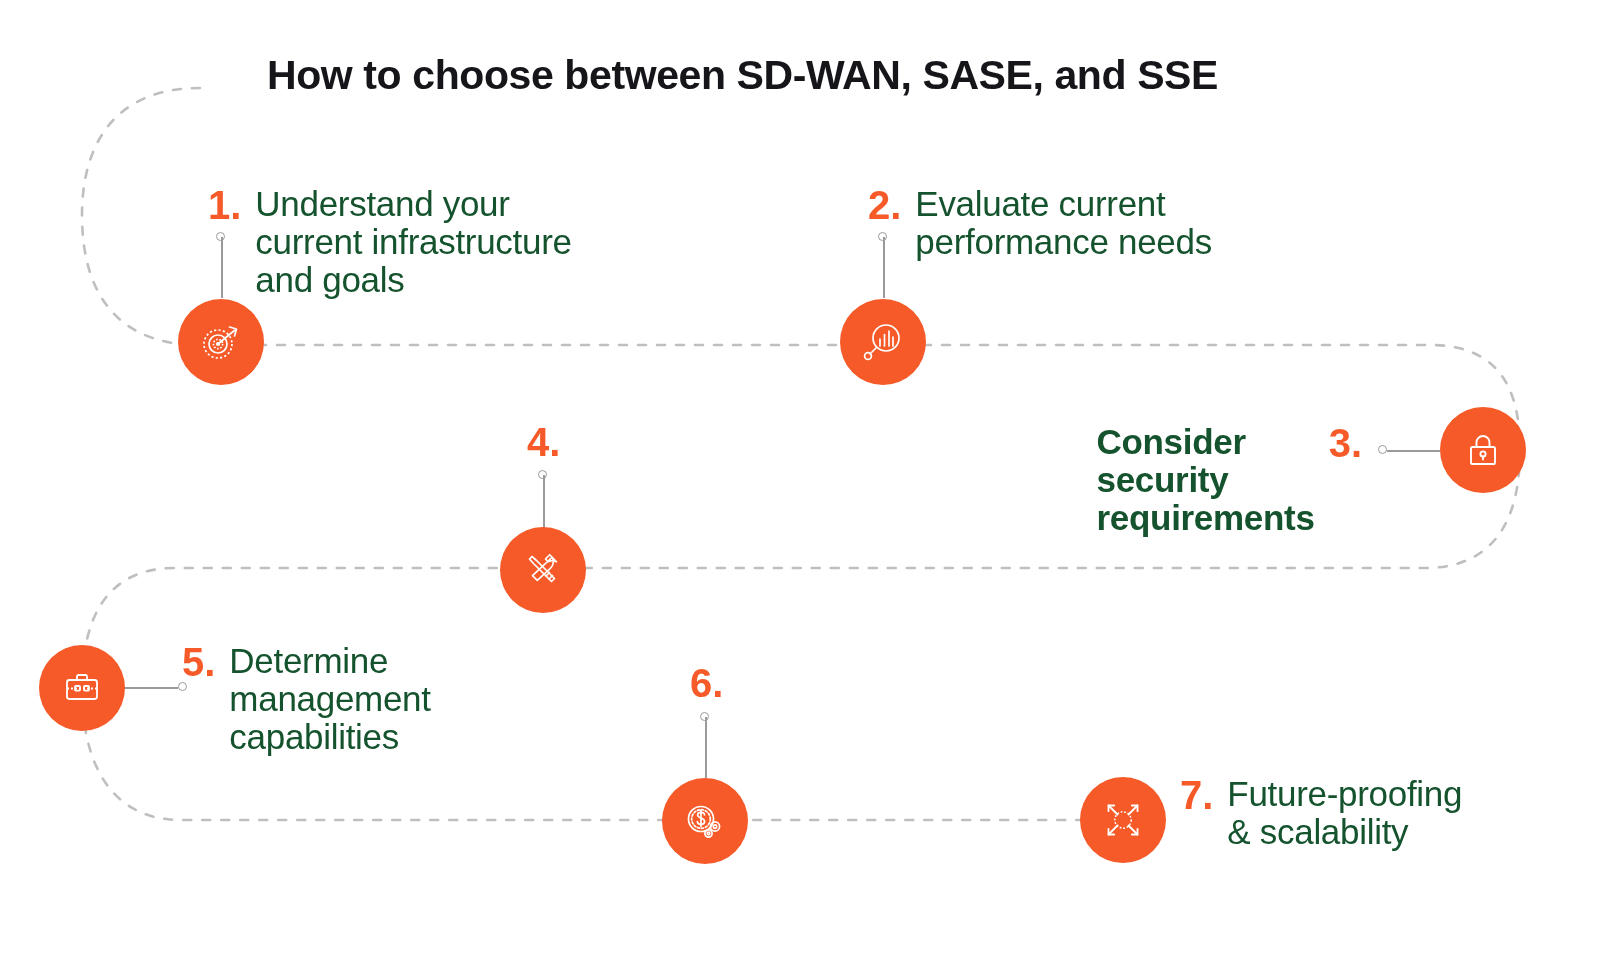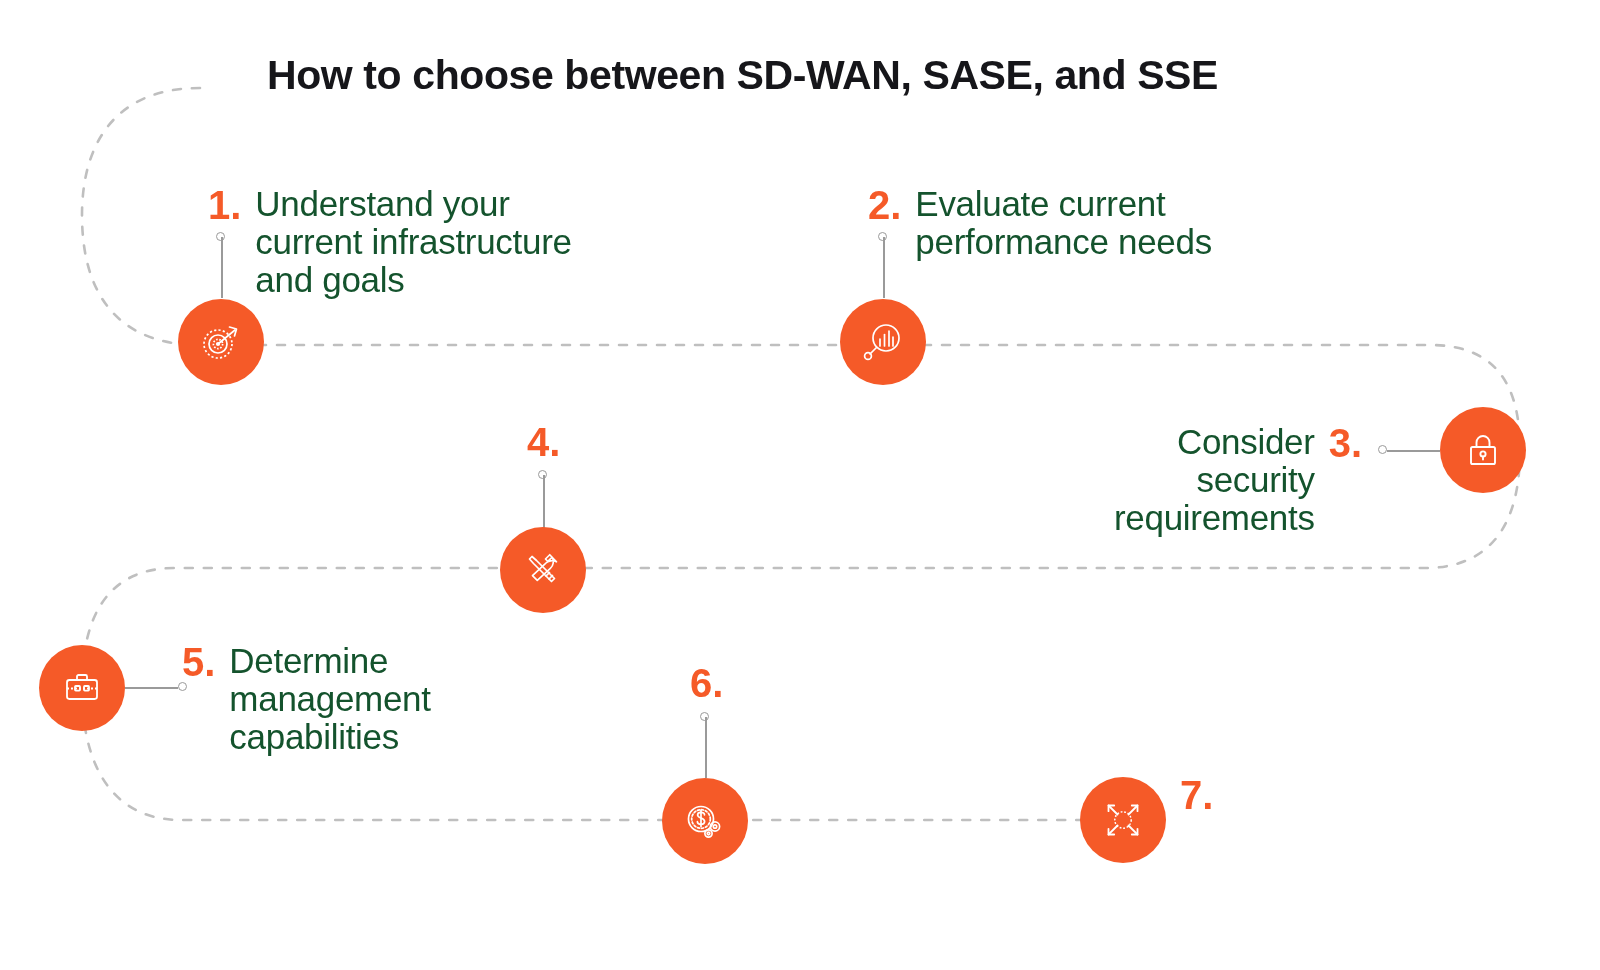--- a/index.html
+++ b/index.html
@@ -120,21 +120,21 @@
   }
   .step-label {
     font-size: 35px;
     font-weight: 500;
     color: #14532d;
     line-height: 1.08;
     letter-spacing: -0.3px;
     white-space: pre-line;
   }
   .step-text.rtl { flex-direction: row-reverse; }
-  .step-text.rtl .step-label { text-align: right; }
+  .step-text.rtl .step-label { text-align: left; font-weight: bold; }
 </style>
 </head>
 <body>
 
 <div id="canvas">
 
   <svg id="route" viewBox="0 0 1600 970" xmlns="http://www.w3.org/2000/svg">
     <path d="M 200 88
              C 110 88, 82 150, 82 215
              C 82 285, 110 340, 190 345
@@ -296,15 +296,17 @@
         <path d="M 30.8 7.5 L 36.5 7.5 L 36.5 13.2"></path>
         <line x1="16.5" y1="27.5" x2="7.5" y2="36.5"></line>
         <path d="M 7.5 30.8 L 7.5 36.5 L 13.2 36.5"></path>
         <line x1="27.5" y1="27.5" x2="36.5" y2="36.5"></line>
         <path d="M 36.5 30.8 L 36.5 36.5 L 30.8 36.5"></path>
       </g>
     </svg>
   </div>
   <div class="step-text" style="left:1180px; top:775px;">
     <span class="step-num">7.</span>
+    <span class="step-label">Future-proofing
+&amp; scalability</span>
   </div>
 
 </div>
 
 </body></html>

